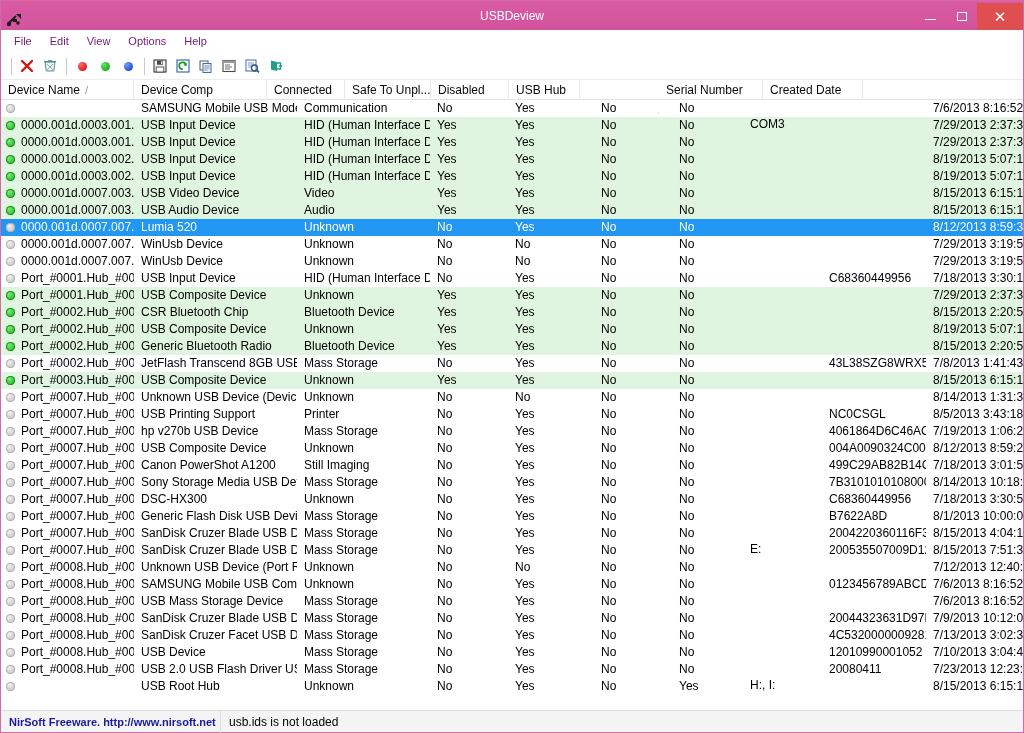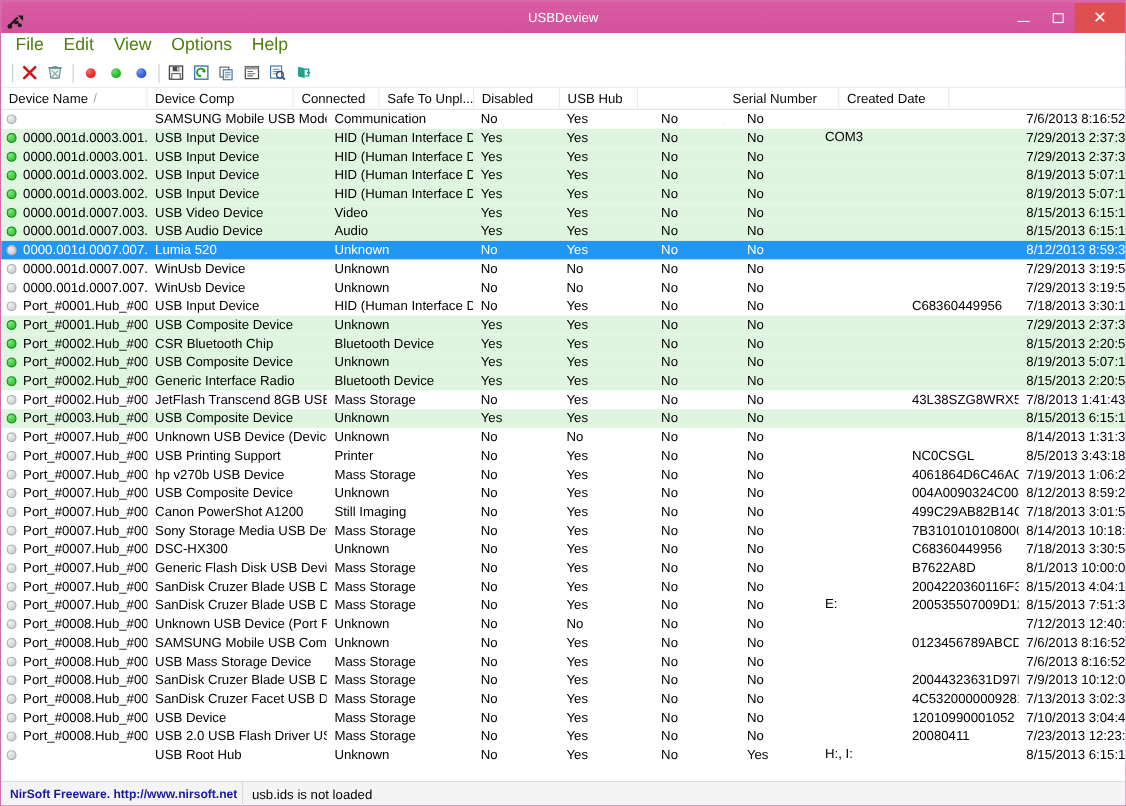--- a/index.html
+++ b/index.html
@@ -96,22 +96,22 @@
     height: 22px;
     background: #ffffff;
     display: flex;
     align-items: center;
     padding-left: 4px;
     flex: 0 0 auto;
     border-bottom: 1px solid #ffffff;
   }
   .menu-item {
     padding: 2px 9px;
-    font-size: 16px;
-    color: #4d7c0f;
+    font-size: 11px;
+    color: #701a75;
     line-height: 16px;
     cursor: default;
   }
 
   
   .toolbar {
     height: 26px;
     background: #ffffff;
     display: flex;
     align-items: center;
@@ -624,21 +624,21 @@
               <div class="cell c3">Yes</div>
               <div class="cell c4">Yes</div>
               <div class="cell c5">No</div>
               <div class="cell c6">No</div>
               <div class="cell c7"></div>
               <div class="cell c8"></div>
               <div class="cell c9">8/19/2013 5:07:1</div>
             </div>
             <div class="row connected">
               <div class="cell c0 first"><span class="bullet on"></span><span>Port_#0002.Hub_#0004</span></div>
-              <div class="cell c1">Generic Interface Radio</div>
+              <div class="cell c1">Generic Bluetooth Radio</div>
               <div class="cell c2">Bluetooth Device</div>
               <div class="cell c3">Yes</div>
               <div class="cell c4">Yes</div>
               <div class="cell c5">No</div>
               <div class="cell c6">No</div>
               <div class="cell c7"></div>
               <div class="cell c8"></div>
               <div class="cell c9">8/15/2013 2:20:5</div>
             </div>
             <div class="row plain">

